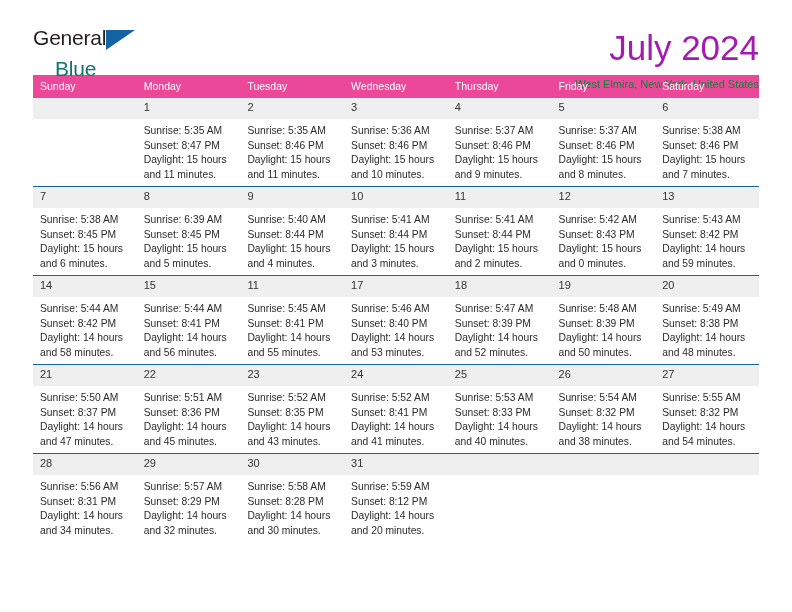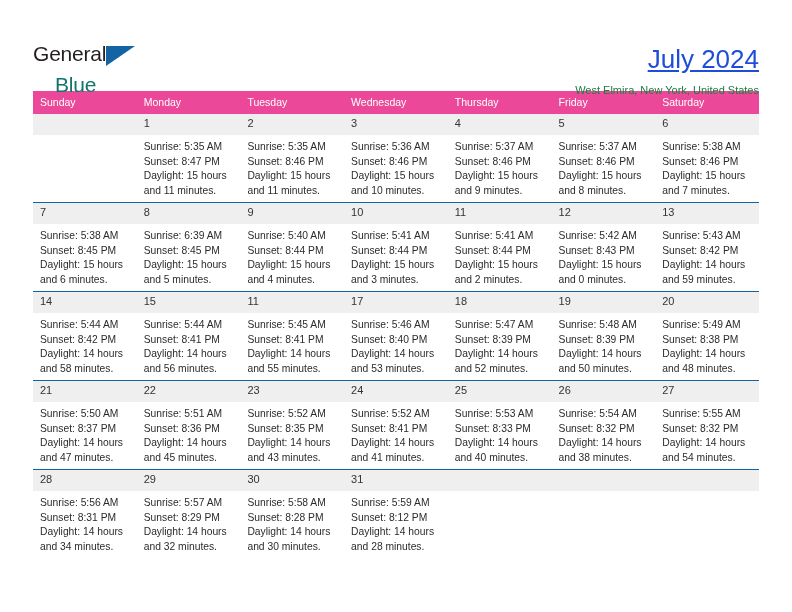--- a/index.html
+++ b/index.html
@@ -12,21 +12,21 @@
     height: 612px;
     font-family: "Liberation Sans", sans-serif;
     color: #000000;
     overflow: hidden;
   }
   .page {
     position: relative;
     width: 792px;
     height: 612px;
     box-sizing: border-box;
-    padding: 16px 33px;
+    padding: 0 33px;
   }
 
   
   .header {
     display: flex;
     align-items: flex-start;
     justify-content: space-between;
     padding-top: 27px;
     height: 72px;
     box-sizing: border-box;
@@ -63,25 +63,24 @@
     height: 0;
     border-left: 29px solid #1464a5;
     border-bottom: 20px solid transparent;
   }
   .title-block {
     text-align: right;
     flex: 0 0 auto;
     padding-top: 2px;
   }
   .cal-title {
-    font-size: 26px;
-    color: #1d4ed8;
+    font-size: 35px;
+    color: #a21caf;
     line-height: 1.08;
     white-space: nowrap;
-    text-decoration: underline;
   }
   .cal-subtitle {
     font-size: 11px;
     color: #15803d;
     margin-top: 11px;
     white-space: nowrap;
   }
 
   
   .calendar {
@@ -445,21 +444,21 @@
               <div class="info-line">Daylight: 14 hours</div>
               <div class="info-line">and 30 minutes.</div>
             </div>
           </td>
           <td>
             <div class="daynum">31</div>
             <div class="cell-inner">
               <div class="info-line">Sunrise: 5:59 AM</div>
               <div class="info-line">Sunset: 8:12 PM</div>
               <div class="info-line">Daylight: 14 hours</div>
-              <div class="info-line">and 28 minutes.</div>
+              <div class="info-line">and 20 minutes.</div>
             </div>
           </td>
           <td class="blank">
             <div class="daynum empty">&nbsp;</div>
           </td>
           <td class="blank">
             <div class="daynum empty">&nbsp;</div>
           </td>
           <td class="blank">
             <div class="daynum empty">&nbsp;</div>

